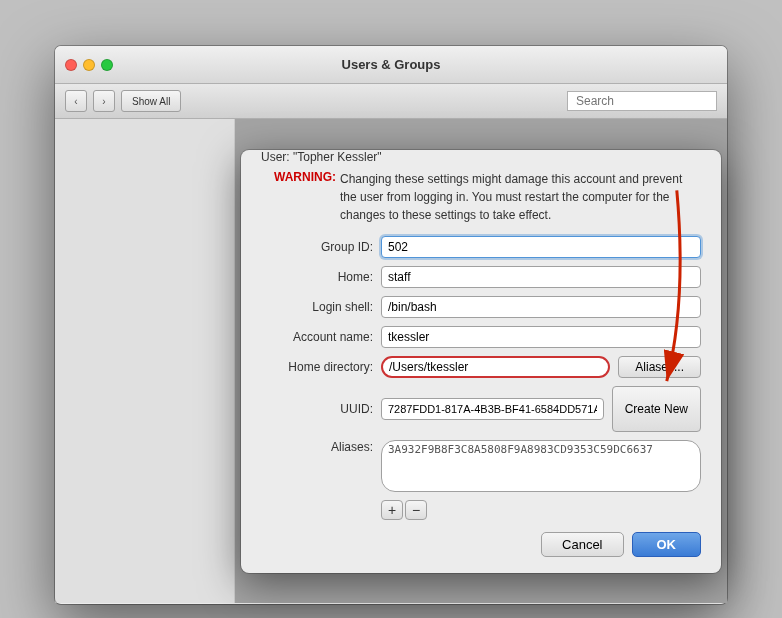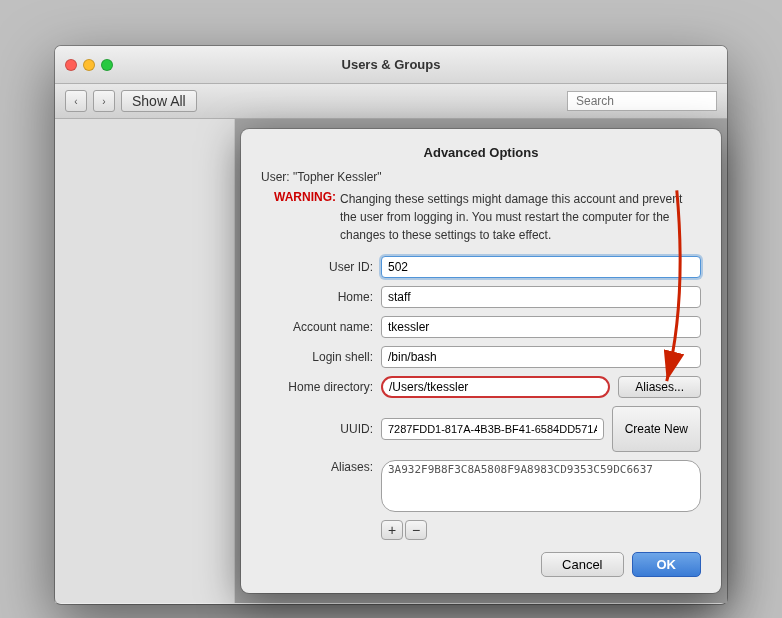--- a/index.html
+++ b/index.html
@@ -83,21 +83,21 @@
       align-items: center;
       justify-content: center;
       color: #555;
     }
 
     .show-all-btn {
       background: linear-gradient(to bottom, #f5f5f5, #ddd);
       border: 1px solid #a0a0a0;
       border-radius: 3px;
       padding: 2px 10px;
-      font-size: 14px;
+      font-size: 10px;
       cursor: pointer;
       color: #333;
       height: 22px;
     }
 
     .search-box {
       margin-left: auto;
       background: white;
       border: 1px solid #b0b0b0;
       border-radius: 0;
@@ -370,49 +370,48 @@
   </div>
 
   <div class="window-content">
 
     <div class="sidebar"></div>
 
     <div class="main-content">
       <div class="modal-overlay">
 
         <div class="dialog">
-          <div class="dialog-title">Advanced Options</div>
 
           <div class="dialog-body">
 
             <div class="user-label">User: "Topher Kessler"</div>
 
             <div class="warning-box">
               <span class="warning-label">WARNING:</span>
               <span class="warning-text">Changing these settings might damage this account and prevent the user from logging in. You must restart the computer for the changes to these settings to take effect.</span>
             </div>
 
             <div class="form-row">
-              <label class="form-label">User ID:</label>
+              <label class="form-label">Group ID:</label>
               <input class="form-input highlighted" type="text" value="502" style="">
             </div>
 
             <div class="form-row">
               <label class="form-label">Home:</label>
               <input class="form-input" type="text" value="staff" style="">
             </div>
 
             <div class="form-row">
+              <label class="form-label">Login shell:</label>
+              <input class="form-input" type="text" value="/bin/bash" style="">
+            </div>
+
+            <div class="form-row">
               <label class="form-label">Account name:</label>
               <input class="form-input" type="text" value="tkessler" style="">
-            </div>
-
-            <div class="form-row">
-              <label class="form-label">Login shell:</label>
-              <input class="form-input" type="text" value="/bin/bash" style="">
             </div>
 
             <div class="home-dir-row">
               <label class="form-label">Home directory:</label>
               <div class="home-dir-input-wrap">
                 <input class="home-dir-input" type="text" value="/Users/tkessler" style="">
               </div>
               <button class="choose-btn">Aliases...</button>
             </div>
 

